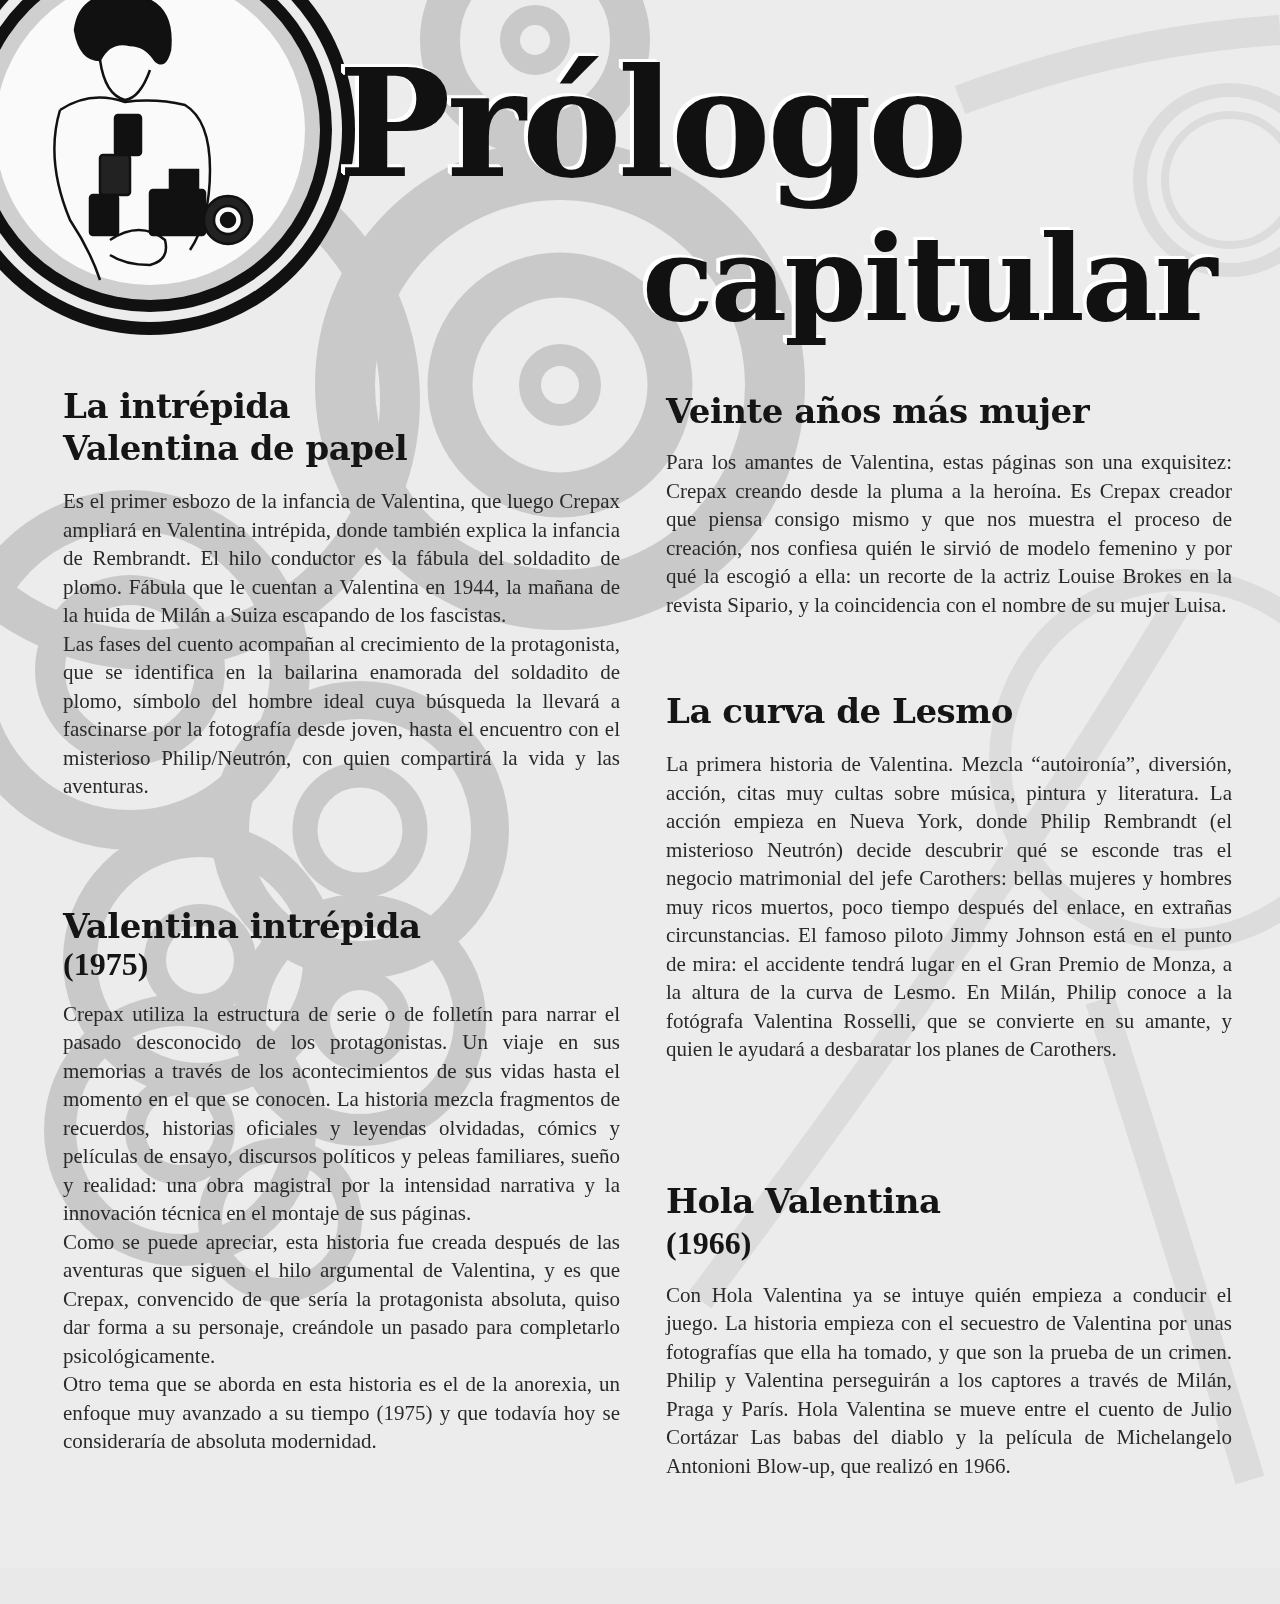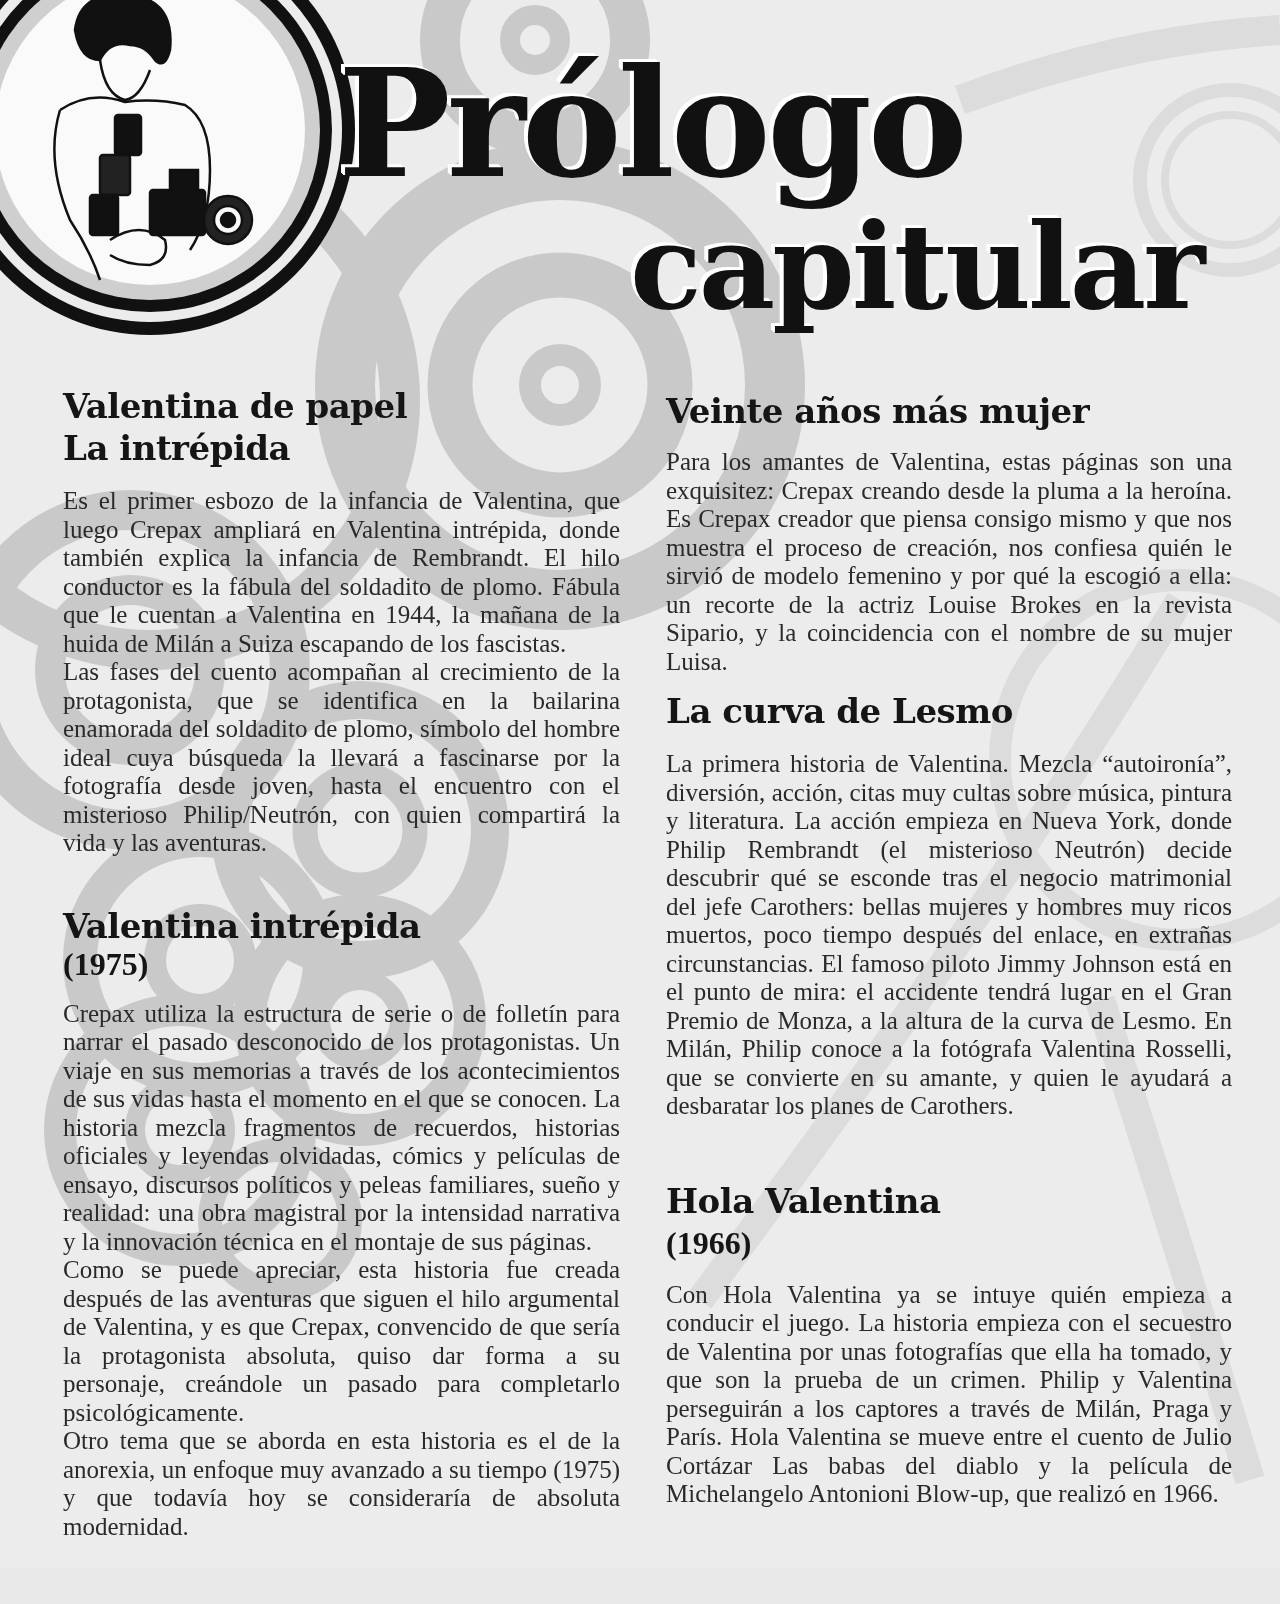--- a/index.html
+++ b/index.html
@@ -28,42 +28,42 @@
     color: #111;
     text-shadow: -4px -3px 0 #fff, -3px -2px 0 #fff, -2px -1px 0 #fff;
     margin: 0;
   }
   .title-sub {
     position: absolute; left: 630px; top: 208px;
     font-family: "DejaVu Serif", "Liberation Serif", serif;
     font-weight: bold; font-size: 118px; line-height: 1; letter-spacing: -3px;
     color: #111;
     text-shadow: -4px -3px 0 #fff, -3px -2px 0 #fff, -2px -1px 0 #fff;
-    margin: 0;
+    margin: 12px;
   }
 
   .col {
     position: absolute; z-index: 3;
   }
   .col-left { left: 63px; top: 385px; width: 557px; }
   .col-right { left: 666px; top: 390px; width: 566px; }
 
   .h {
     font-family: "DejaVu Serif", "Liberation Serif", serif;
     font-weight: bold; font-size: 34px; line-height: 1.24; color: #151515;
     margin: 0; letter-spacing: -0.5px;
   }
   .year {
     font-family: "Liberation Serif", "DejaVu Serif", serif;
     font-weight: bold; font-size: 32px; line-height: 1.2; color: #151515;
     margin: 2px 0 0 0;
   }
   .p {
     font-family: "Liberation Serif", "DejaVu Serif", serif;
-    font-size: 25px; line-height: 28.5px; color: #2a2a2a;
+    font-size: 21px; line-height: 28.5px; color: #2a2a2a;
     text-align: justify; margin: 0;
     hyphens: manual;
   }
   .p + .p { margin-top: 0; }
   .sec { position: absolute; left: 0; width: 100%; }
 </style>
 </head>
 <body>
 
 <div class="page">
@@ -135,22 +135,22 @@
     </g>
   </svg>
 
   <div class="title-wrap">
     <h1 class="title-main">Prólogo</h1>
     <h1 class="title-sub">capitular</h1>
   </div>
 
   <div class="col col-left">
     <section class="sec" style="top:0">
+      <h2 class="h">La intrépida</h2>
       <h2 class="h">Valentina de papel</h2>
-      <h2 class="h">La intrépida</h2>
       <div style="height:18px"></div>
       <p class="p">Es el primer esbozo de la infancia de Valentina, que luego Crepax ampliará en Valentina intrépida, donde también explica la infancia de Rembrandt. El hilo conductor es la fábula del soldadito de plomo. Fábula que le cuentan a Valentina en 1944, la mañana de la huida de Milán a Suiza escapando de los fascistas.</p>
       <p class="p">Las fases del cuento acompañan al crecimiento de la protagonista, que se identifica en la bailarina enamorada del soldadito de plomo, símbolo del hombre ideal cuya búsqueda la llevará a fascinarse por la fotografía desde joven, hasta el encuentro con el misterioso Philip/Neutrón, con quien compartirá la vida y las aventuras.</p>
     </section>
 
     <section class="sec" style="top:520px">
       <h2 class="h">Valentina intrépida</h2>
       <div class="year" style="margin-top:-2px">(1975)</div>
       <div style="height:16px"></div>
       <p class="p">Crepax utiliza la estructura de serie o de folletín para narrar el pasado desconocido de los protagonistas. Un viaje en sus memorias a través de los acontecimientos de sus vidas hasta el momento en el que se conocen. La historia mezcla fragmentos de recuerdos, historias oficiales y leyendas olvidadas, cómics y películas de ensayo, discursos políticos y peleas familiares, sueño y realidad: una obra magistral por la intensidad narrativa y la innovación técnica en el montaje de sus páginas.</p>

